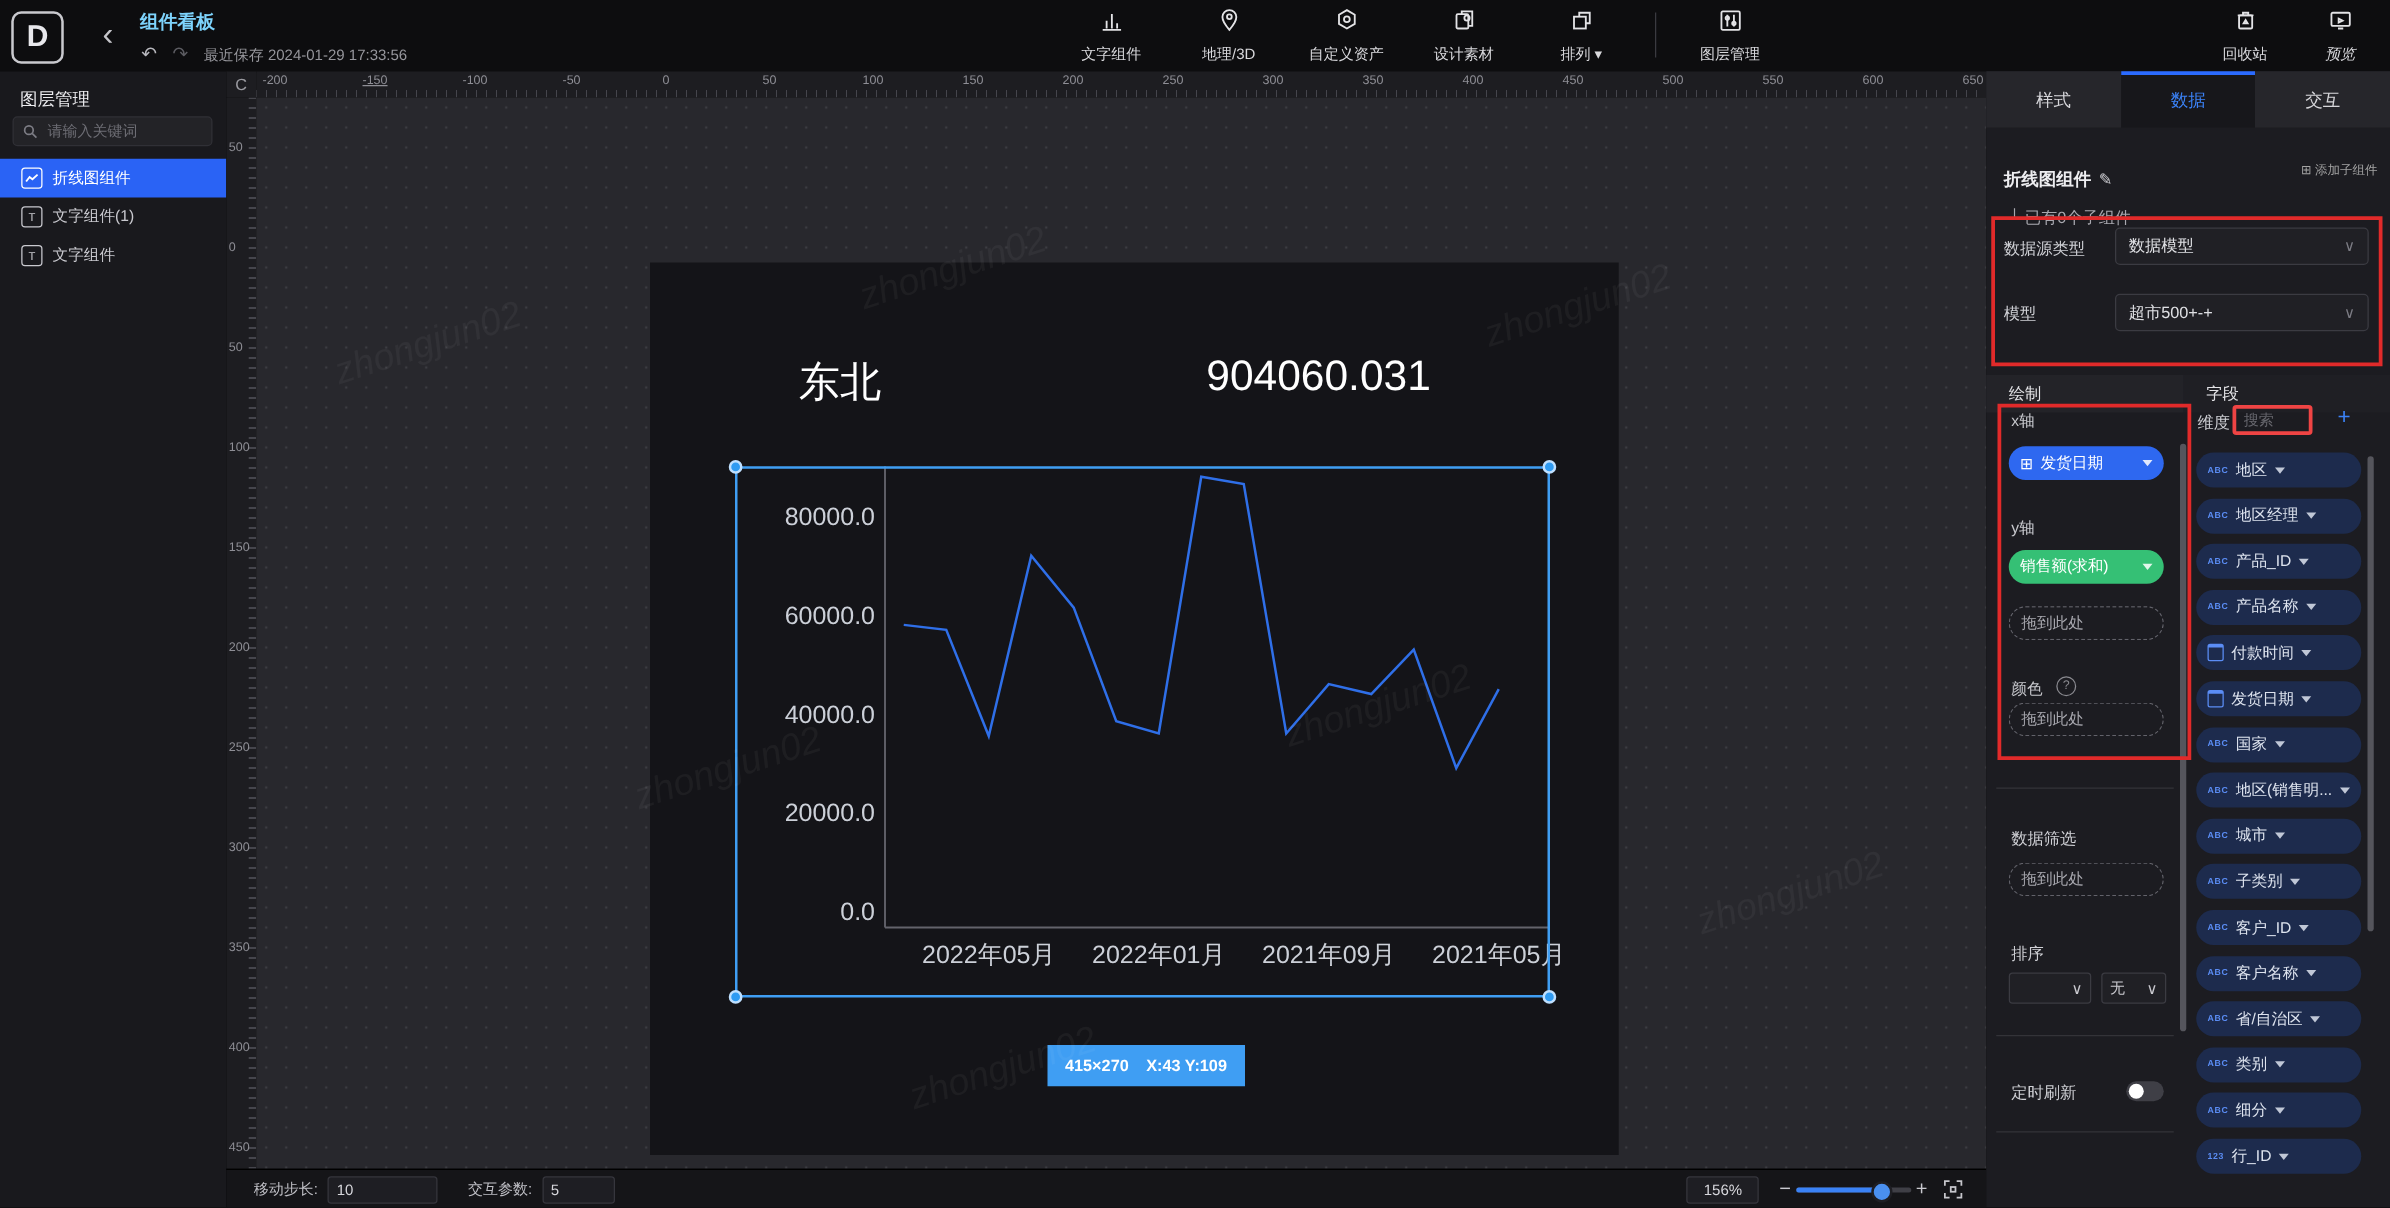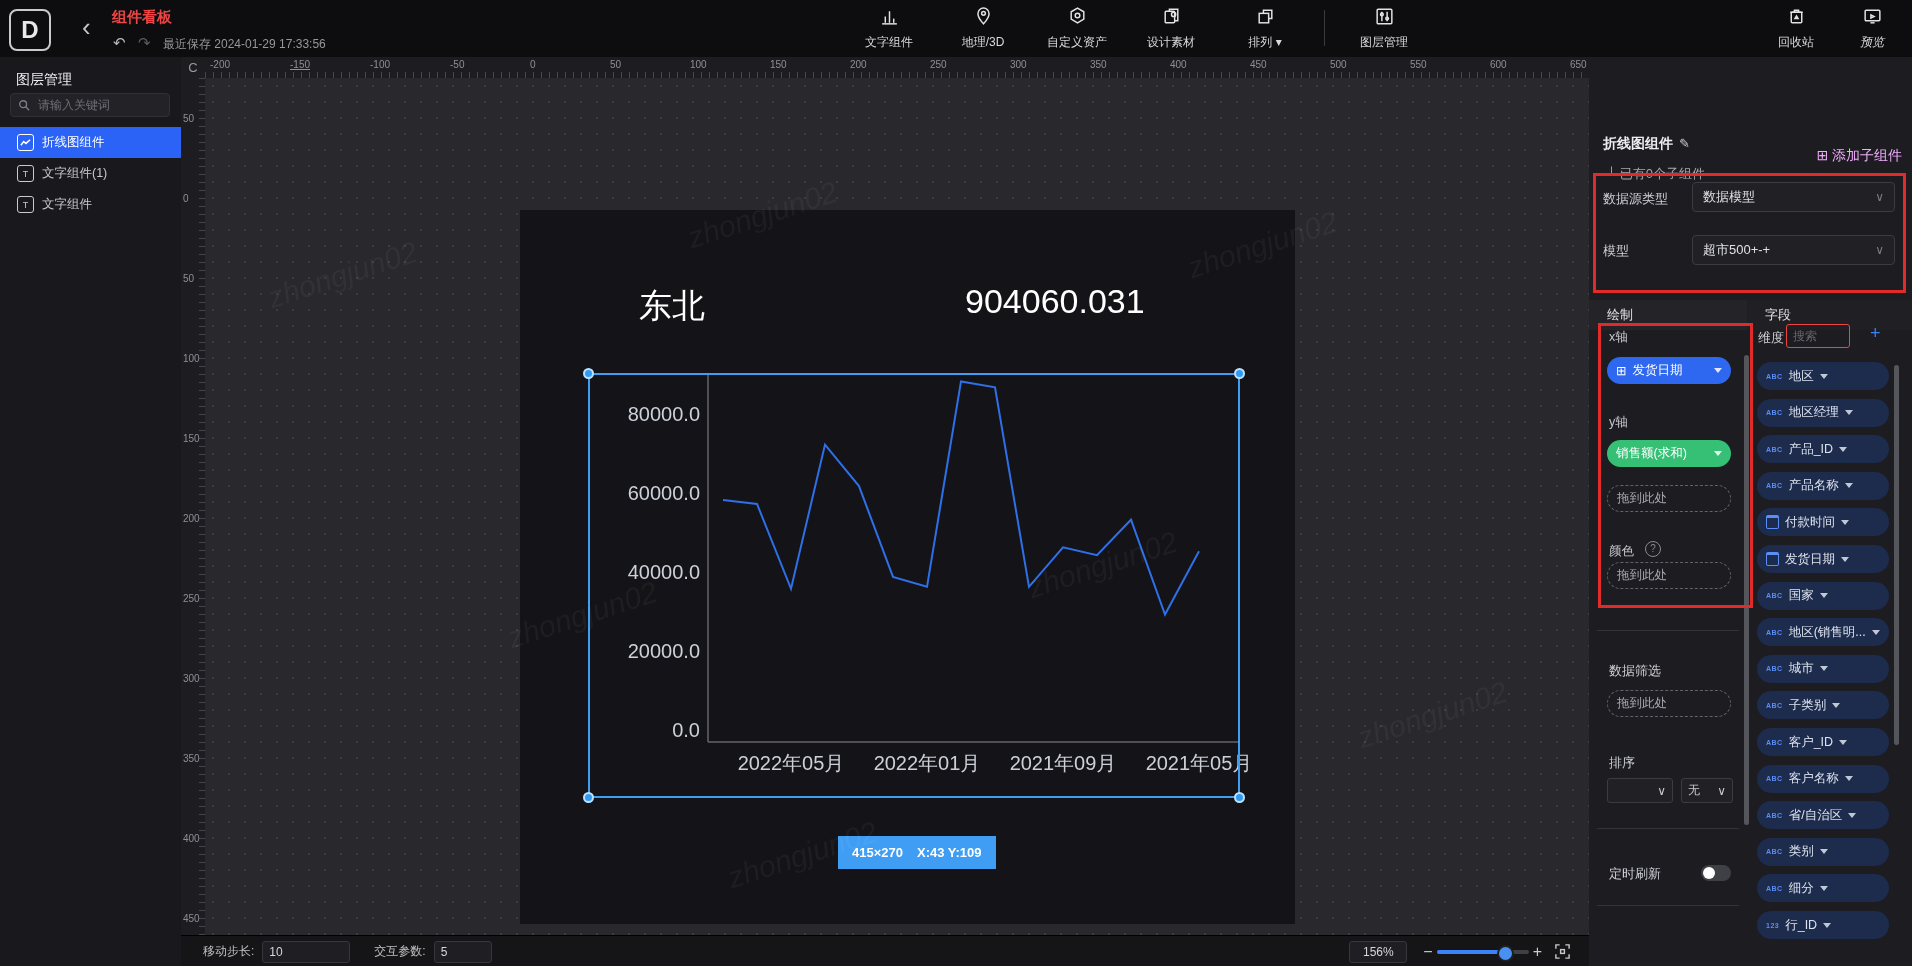--- a/index.html
+++ b/index.html
@@ -4,21 +4,21 @@
 <style>
   html,body{margin:0;padding:0;background:#0c0c0e;font-family:"Liberation Sans",sans-serif;}
   #app{position:relative;width:1912px;height:966px;overflow:hidden;background:#0c0c0e;color:#e4e4e7;}
   .abs{position:absolute;}
 
   
   #topbar{left:0;top:0;width:1912px;height:57px;background:#0d0d0f;border-bottom:1px solid #000;}
   #logo{left:9px;top:9px;width:38px;height:38px;border:2px solid #c9c9ce;border-radius:8px;color:#e8e8ec;
         font-size:24px;font-weight:bold;display:flex;align-items:center;justify-content:center;}
   #back{left:82px;top:14px;font-size:26px;color:#c4c4c9;line-height:26px;cursor:pointer;}
-  #doc-title{left:112px;top:8px;font-size:15px;font-weight:bold;color:#ef4444;}
+  #doc-title{left:112px;top:8px;font-size:15px;font-weight:bold;color:#7dd3fc;}
   .histbtn{top:34px;font-size:15px;color:#b9b9bf;}
   #saved{left:163px;top:36px;font-size:12px;color:#96969c;}
   #tools{left:852px;top:6px;display:flex;align-items:flex-start;gap:20px;}
   .tb-item{display:flex;flex-direction:column;align-items:center;gap:3px;width:74px;cursor:pointer;}
   .tb-item svg{width:21px;height:21px;stroke:#e3e3e6;fill:none;stroke-width:1.4;}
   .tb-label{font-size:12px;color:#d9d9dd;white-space:nowrap;}
   .tb-div{width:1px;height:36px;background:#3a3a40;margin:4px 2px 0 2px;}
   #right-tools{right:14px;top:6px;display:flex;gap:24px;}
 
   
@@ -74,21 +74,21 @@
   .zbtn{font-size:16px;color:#c9c9cf;cursor:pointer;padding:0 4px;}
 
   
   #rightpanel{left:1589px;top:57px;width:323px;height:909px;background:#1c1c21;}
   #rp-tabs{left:0;top:0;width:323px;height:45px;display:flex;}
   .rp-tab{flex:1;display:flex;align-items:center;justify-content:center;font-size:14px;color:#d6d6da;
         background:#26262b;cursor:pointer;border-top:3px solid transparent;box-sizing:border-box;}
   .rp-tab.active{background:#17171b;color:#3b82f6;border-top:3px solid #2b6bff;}
   #cmp-name{left:14px;top:78px;font-size:14px;font-weight:bold;color:#ededf0;}
   #edit-ic{font-size:13px;color:#c9c9ce;margin-left:6px;font-weight:normal;}
-  #add-sub{right:10px;top:90px;font-size:14px;color:#f0abfc;cursor:pointer;}
+  #add-sub{right:10px;top:72px;font-size:10px;color:#a3a3a3;cursor:pointer;}
   #sub-count{left:18px;top:108px;font-size:13px;color:#a8a8af;}
   .rp-label{position:absolute;font-size:13px;color:#cfd0d5;}
   .rp-select{position:absolute;height:30px;background:#202025;border:1px solid #3b3b42;border-radius:4px;
         display:flex;align-items:center;justify-content:space-between;padding:0 10px;box-sizing:border-box;
         font-size:13px;color:#dfe0e4;cursor:pointer;}
   .rp-select .car{color:#7c7c84;font-size:12px;}
   .redbox{position:absolute;border:3px solid #e12a2a;pointer-events:none;z-index:40;}
   .subhead{position:absolute;top:243px;height:30px;background:#232328;display:flex;align-items:center;
         padding-left:18px;font-size:13px;color:#e3e3e6;box-sizing:border-box;cursor:pointer;}
   .axis-label{position:absolute;font-size:12.5px;color:#c7c8cd;}
@@ -104,21 +104,21 @@
   .t-abc{font-size:7px;color:#5b8df5;font-weight:bold;letter-spacing:.5px;flex:0 0 auto;}
   .ic-date{width:11px;height:10px;border:1px solid #5b8df5;border-radius:2px;border-top-width:3px;flex:0 0 auto;}
   .rp-div{position:absolute;left:8px;width:142px;height:1px;background:#333338;}
   .scrollbar{position:absolute;width:5px;border-radius:3px;background:#55555c;}
   #toggle{position:absolute;left:112px;top:808px;width:30px;height:16px;border-radius:8px;background:#3f3f46;cursor:pointer;}
   #toggle .knob{position:absolute;left:2px;top:2px;width:12px;height:12px;border-radius:50%;background:#fff;}
   .mini-select{position:absolute;height:25px;background:#202025;border:1px solid #3b3b42;border-radius:3px;
         display:flex;align-items:center;justify-content:space-between;padding:0 6px;box-sizing:border-box;
         font-size:12px;color:#c9c9cf;cursor:pointer;}
   #dim-search{position:absolute;left:197px;top:267px;width:64px;height:24px;background:transparent;
-        border:1px solid #ef4444;border-radius:3px;color:#bfbfc5;font-size:12px;padding:0 6px;box-sizing:border-box;font-family:inherit;}
+        border:3px solid #ef4444;border-radius:3px;color:#bfbfc5;font-size:12px;padding:0 6px;box-sizing:border-box;font-family:inherit;}
   #dim-search::placeholder{color:#66666d;}
   #dim-plus{position:absolute;left:281px;top:266px;font-size:18px;color:#3b82f6;cursor:pointer;}
 </style>
 </head>
 <body>
 
 <div id="app">
 
   <div id="topbar" class="abs">
     <div id="logo" class="abs">D</div>
@@ -320,20 +320,25 @@
       <div id="zoom-knob"></div>
     </div>
     <span class="zbtn">+</span>
     <svg width="17" height="17" viewBox="0 0 18 18" style="margin:0 18px 0 8px;stroke:#c7c7cc;fill:none;stroke-width:1.5;">
       <path d="M2 6V2h4 M12 2h4v4 M16 12v4h-4 M6 16H2v-4"></path>
         <rect x="7" y="7" width="4" height="4"></rect>
     </svg>
   </div>
 
   <div id="rightpanel" class="abs">
+    <div id="rp-tabs" class="abs">
+        <div class="rp-tab">样式</div>
+        <div class="rp-tab active">数据</div>
+        <div class="rp-tab">交互</div>
+      </div>
 
     <div id="cmp-name" class="abs">
       <span>折线图组件</span><span id="edit-ic">✎</span>
     </div>
     <div id="add-sub" class="abs">⊞ 添加子组件</div>
     <div id="sub-count" class="abs">└ 已有0个子组件</div>
 
     <div class="redbox" style="left:4px;top:116px;width:307px;height:114px;"></div>
     <div class="rp-label" style="left:14px;top:133px;">数据源类型</div>
     <div class="rp-select" style="left:103px;top:125px;width:203px;">

